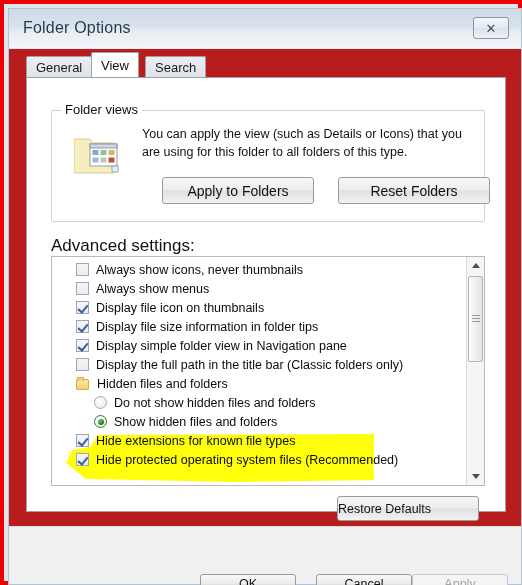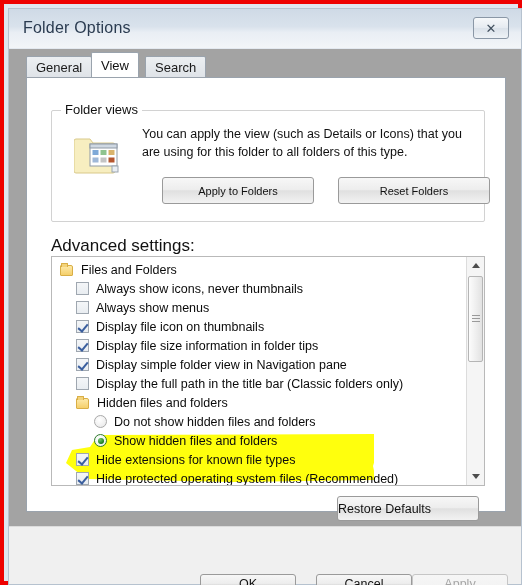--- a/index.html
+++ b/index.html
@@ -49,21 +49,21 @@
   #close-button .glyph {
     position: absolute; left: 0; top: 0; width: 100%; height: 100%;
     display: flex; align-items: center; justify-content: center;
     font-size: 13px; color: #42505f; font-weight: bold;
     font-family: "DejaVu Sans", sans-serif;
   }
 
   
   #dialog-body {
     position: absolute; left: 0; top: 40px; right: 0; bottom: 0;
-    background: #a3a3a3;
+    background: #b91c1c;
   }
 
   
   #tabstrip {
     position: absolute; left: 17px; top: 4px;
     height: 24px; width: 480px;
   }
   .tab {
     position: absolute; bottom: 0;
     height: 21px;
@@ -119,21 +119,21 @@
     position: absolute; left: 90px; top: 14px;
     width: 330px;
     font-size: 12.5px; color: #111; line-height: 18px;
   }
   .fv-button {
     position: absolute; top: 66px;
     width: 152px; height: 27px;
     border: 1px solid #9a9a9a;
     border-radius: 3px;
     background: linear-gradient(to bottom, #f7f7f7 0%, #ededed 47%, #e0e0e0 51%, #f2f2f2 100%);
-    font-size: 11px; color: #111;
+    font-size: 14px; color: #111;
     display: flex; align-items: center; justify-content: center;
     cursor: pointer;
     font-family: "Liberation Sans", sans-serif;
   }
   #btn-apply-to-folders { left: 110px; }
   #btn-reset-folders    { left: 286px; }
 
   
   #advanced-label {
     position: absolute; left: 24px; top: 158px;
@@ -365,24 +365,20 @@
 
         <div id="advanced-label">Advanced settings:</div>
 
         <div id="listbox">
 
           <svg id="highlight" viewBox="0 0 310 50" preserveAspectRatio="none">
             <path d="M34 2 L312 1 L313 20 L309 33 L312 47 L170 49 L22 46 L2 30 L8 17 L26 14 Z" fill="#ffff00" opacity="0.95"></path>
           </svg>
 
           <div id="list-items">
-              <div class="row level0">
-                <span class="cat-icon"></span>
-                <span class="label">Files and Folders</span>
-              </div>
               <div class="row level1">
                 <span class="checkbox"></span>
                 <span class="label">Always show icons, never thumbnails</span>
               </div>
               <div class="row level1">
                 <span class="checkbox"></span>
                 <span class="label">Always show menus</span>
               </div>
               <div class="row level1">
                 <span class="checkbox checked"></span>

